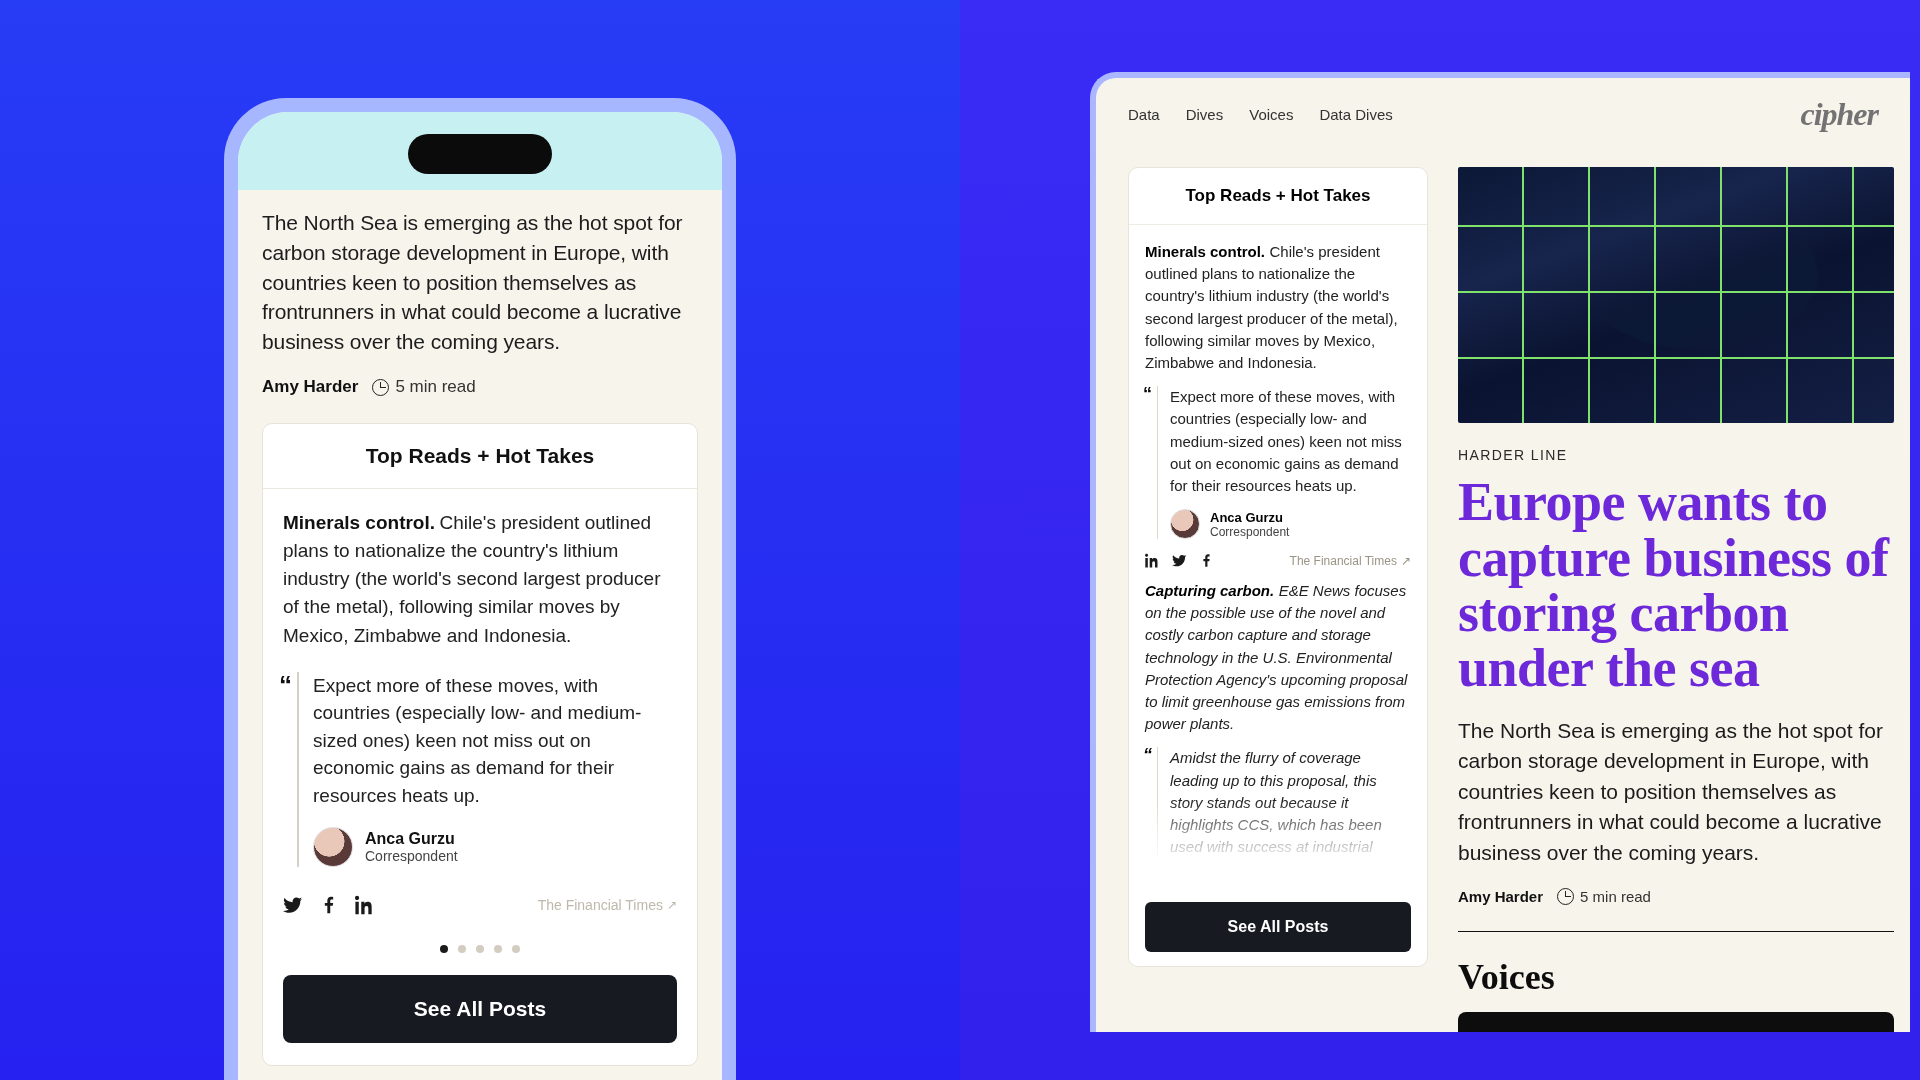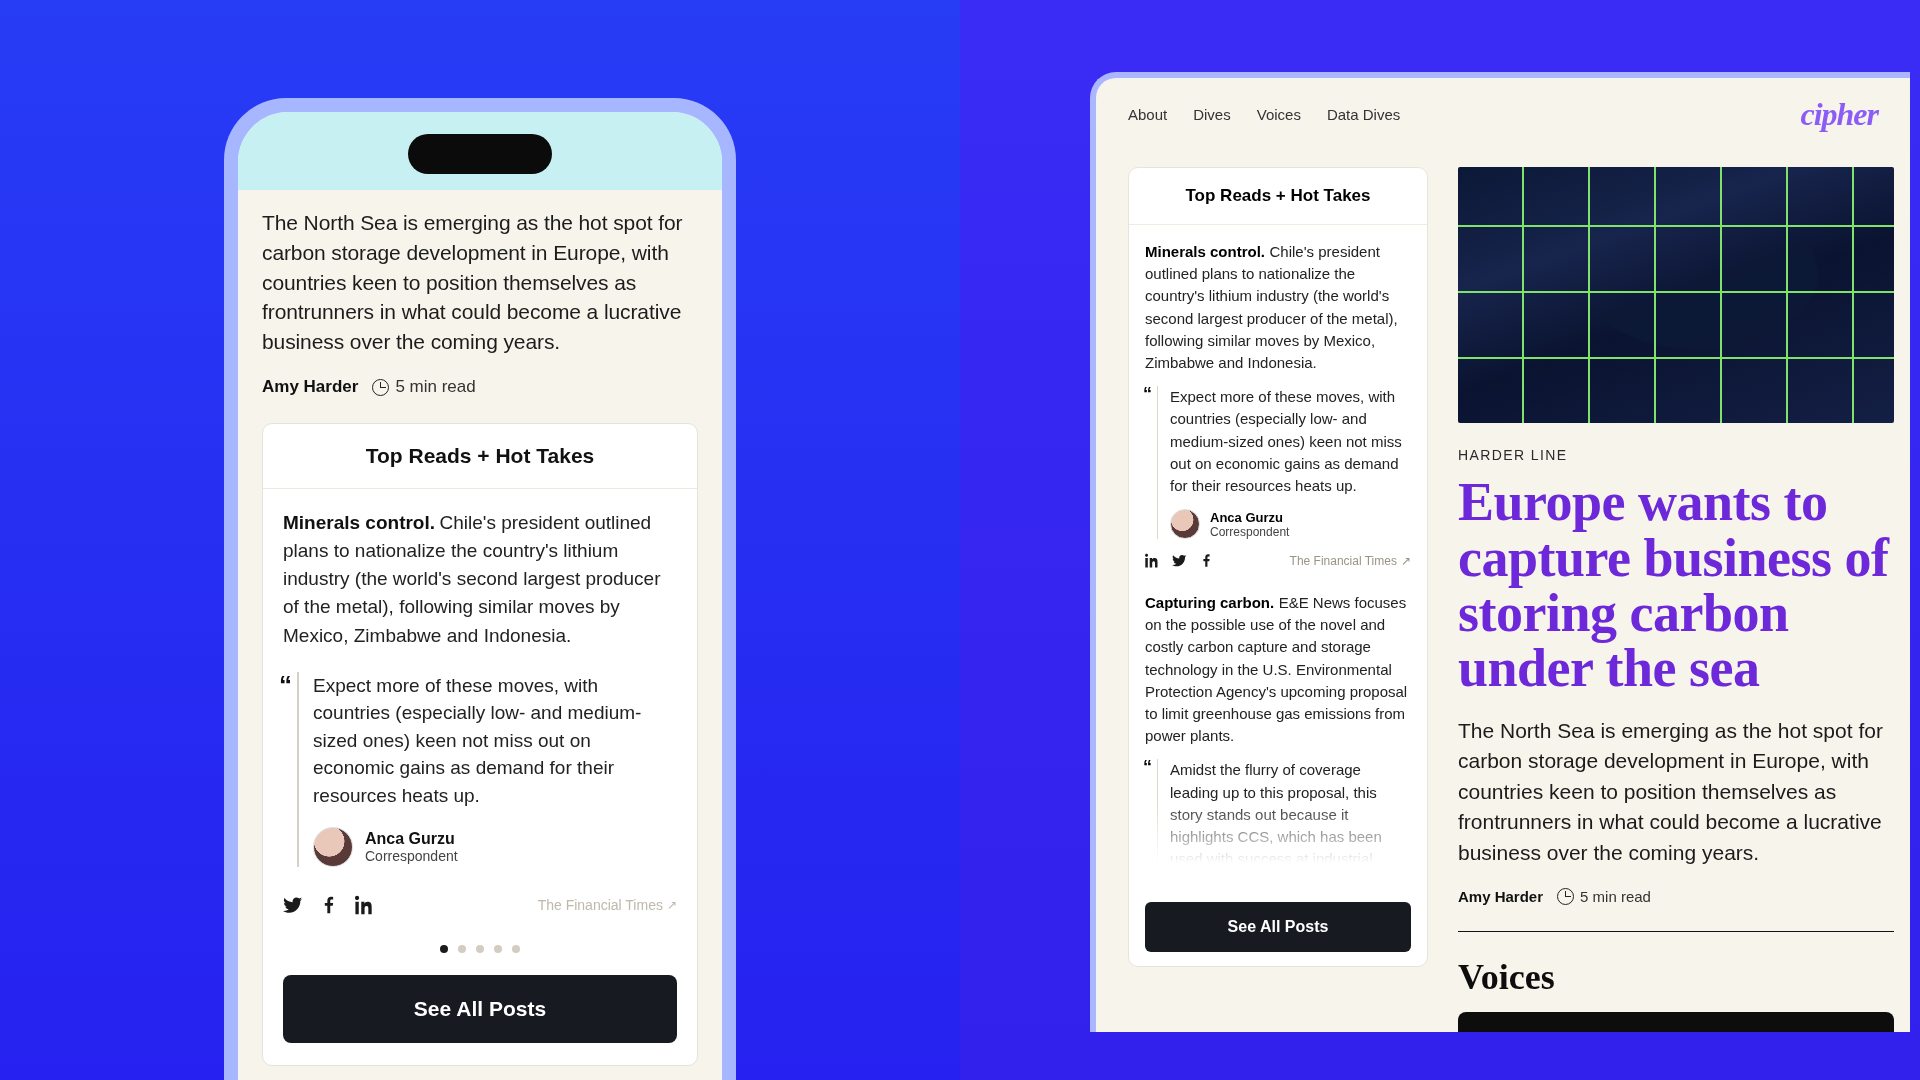--- a/index.html
+++ b/index.html
@@ -131,37 +131,37 @@
     padding: 18px 32px 10px 32px;
   }
   .nav-links { display:flex; gap:26px; font-size: 15px; color:#333; }
   .nav-links span { cursor: pointer; }
   .brand {
     font-family: Georgia, "Times New Roman", serif;
     font-style: italic;
     font-weight: 800;
     font-size: 32px;
     letter-spacing: -1px;
-    color: #8b5cf6;
+    color: #737373;
   }
 
   .d-body { display:flex; gap:30px; padding: 24px 0 0 32px; flex:1; overflow:hidden; }
   .sidebar {
     width: 300px;
     background: #fff;
     border: 1px solid #e7e4d9;
     border-radius: 10px;
     padding: 0 0 14px 0;
     display:flex; flex-direction:column;
     height: 800px;
     position: relative;
   }
   .sb-header { text-align:center; font-weight:700; font-size:17px; padding:18px 0; border-bottom:1px solid #efece1; }
   .sb-scroll { padding: 16px 16px 0 16px; overflow:hidden; flex:1; position:relative; }
-  .sb-item + .sb-item { margin-top: 24px; }
+  .sb-item + .sb-item { margin-top: 12px; font-style: italic; }
   .sb-title { font-weight:700; font-size:15px; }
   .sb-text { font-size:15px; line-height:1.48; color:#222; display:inline; }
   .sb-quote {
     margin-top: 12px;
     position: relative;
     padding-left: 12px;
   }
   .sb-quote .qm { position:absolute; left:-2px; top:-2px; font-weight:700; font-size:18px; }
   .sb-quote .qinner { border-left:1.5px solid #dcd7c6; padding-left:12px; }
   .sb-quote .qtext { font-size:15px; line-height:1.48; color:#222; }
@@ -304,21 +304,21 @@
       </div>
     </div>
   </div>
 </div>
 
 <div class="panel panel-right">
   <div class="browser">
 
     <div class="nav">
       <div class="nav-links">
-        <span>About</span>
+        <span>Data</span>
         <span>Dives</span>
         <span>Voices</span>
         <span>Data Dives</span>
       </div>
       <div class="brand">cipher</div>
     </div>
 
     <div class="d-body">
 
       <aside class="sidebar">

